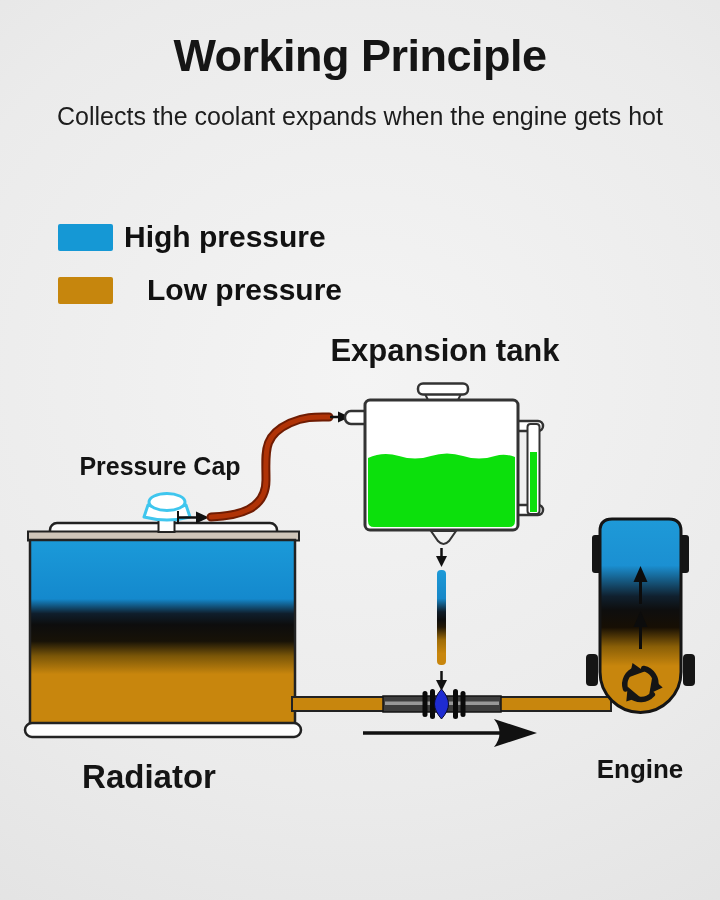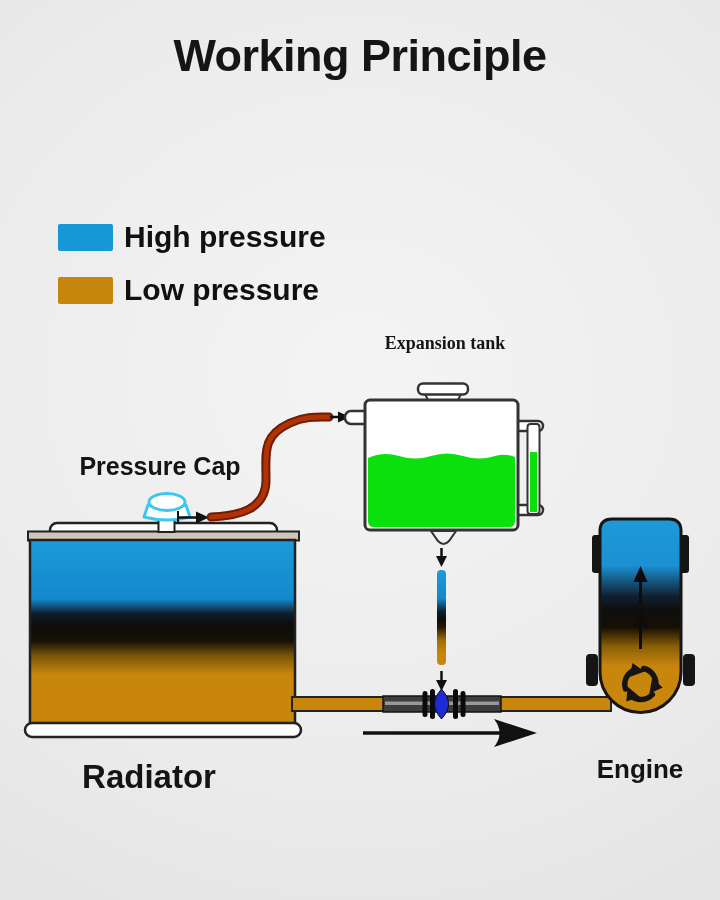--- a/index.html
+++ b/index.html
@@ -23,31 +23,32 @@
     position:absolute; text-align:center; font-weight:bold; color:#141414;
   }
   .svg-layer{position:absolute; left:0; top:0;}
 </style>
 </head>
 <body>
 
 <div class="stage">
 
   <div class="title">Working Principle</div>
+  <div class="subtitle">Collects the coolant expands when the engine gets hot</div>
 
   <div class="legend-item" style="top:220px;">
     <div class="swatch" style="background: rgb(21, 152, 213);"></div>
     <div class="lab">High pressure</div>
   </div>
-  <div class="legend-item" style="top:273px;">
+  <div class="legend-item" style="top:273px;gap:23px;">
     <div class="swatch" style="background: rgb(198, 134, 13);"></div>
     <div class="lab">Low pressure</div>
   </div>
 
-  <div class="diag-label" style="left:295px; top:333px; width:300px; font-size:18px;font-family:Liberation Serif, serif;">Expansion tank</div>
+  <div class="diag-label" style="left:295px; top:333px; width:300px; font-size:31px;">Expansion tank</div>
   <div class="diag-label" style="left:40px; top:452px; width:240px; font-size:25px;">Pressure Cap</div>
   <div class="diag-label" style="left:49px; top:758px; width:200px; font-size:33px;">Radiator</div>
   <div class="diag-label" style="left:540px; top:754px; width:200px; font-size:26px;">Engine</div>
 
   <svg class="svg-layer" width="720" height="900" viewBox="0 0 720 900">
     <defs>
       <linearGradient id="gradRad" x1="0" y1="0" x2="0" y2="1">
         <stop offset="0" stop-color="#1b9ad9"></stop>
         <stop offset="0.32" stop-color="#1489cd"></stop>
         <stop offset="0.40" stop-color="#0f1e2c"></stop>

